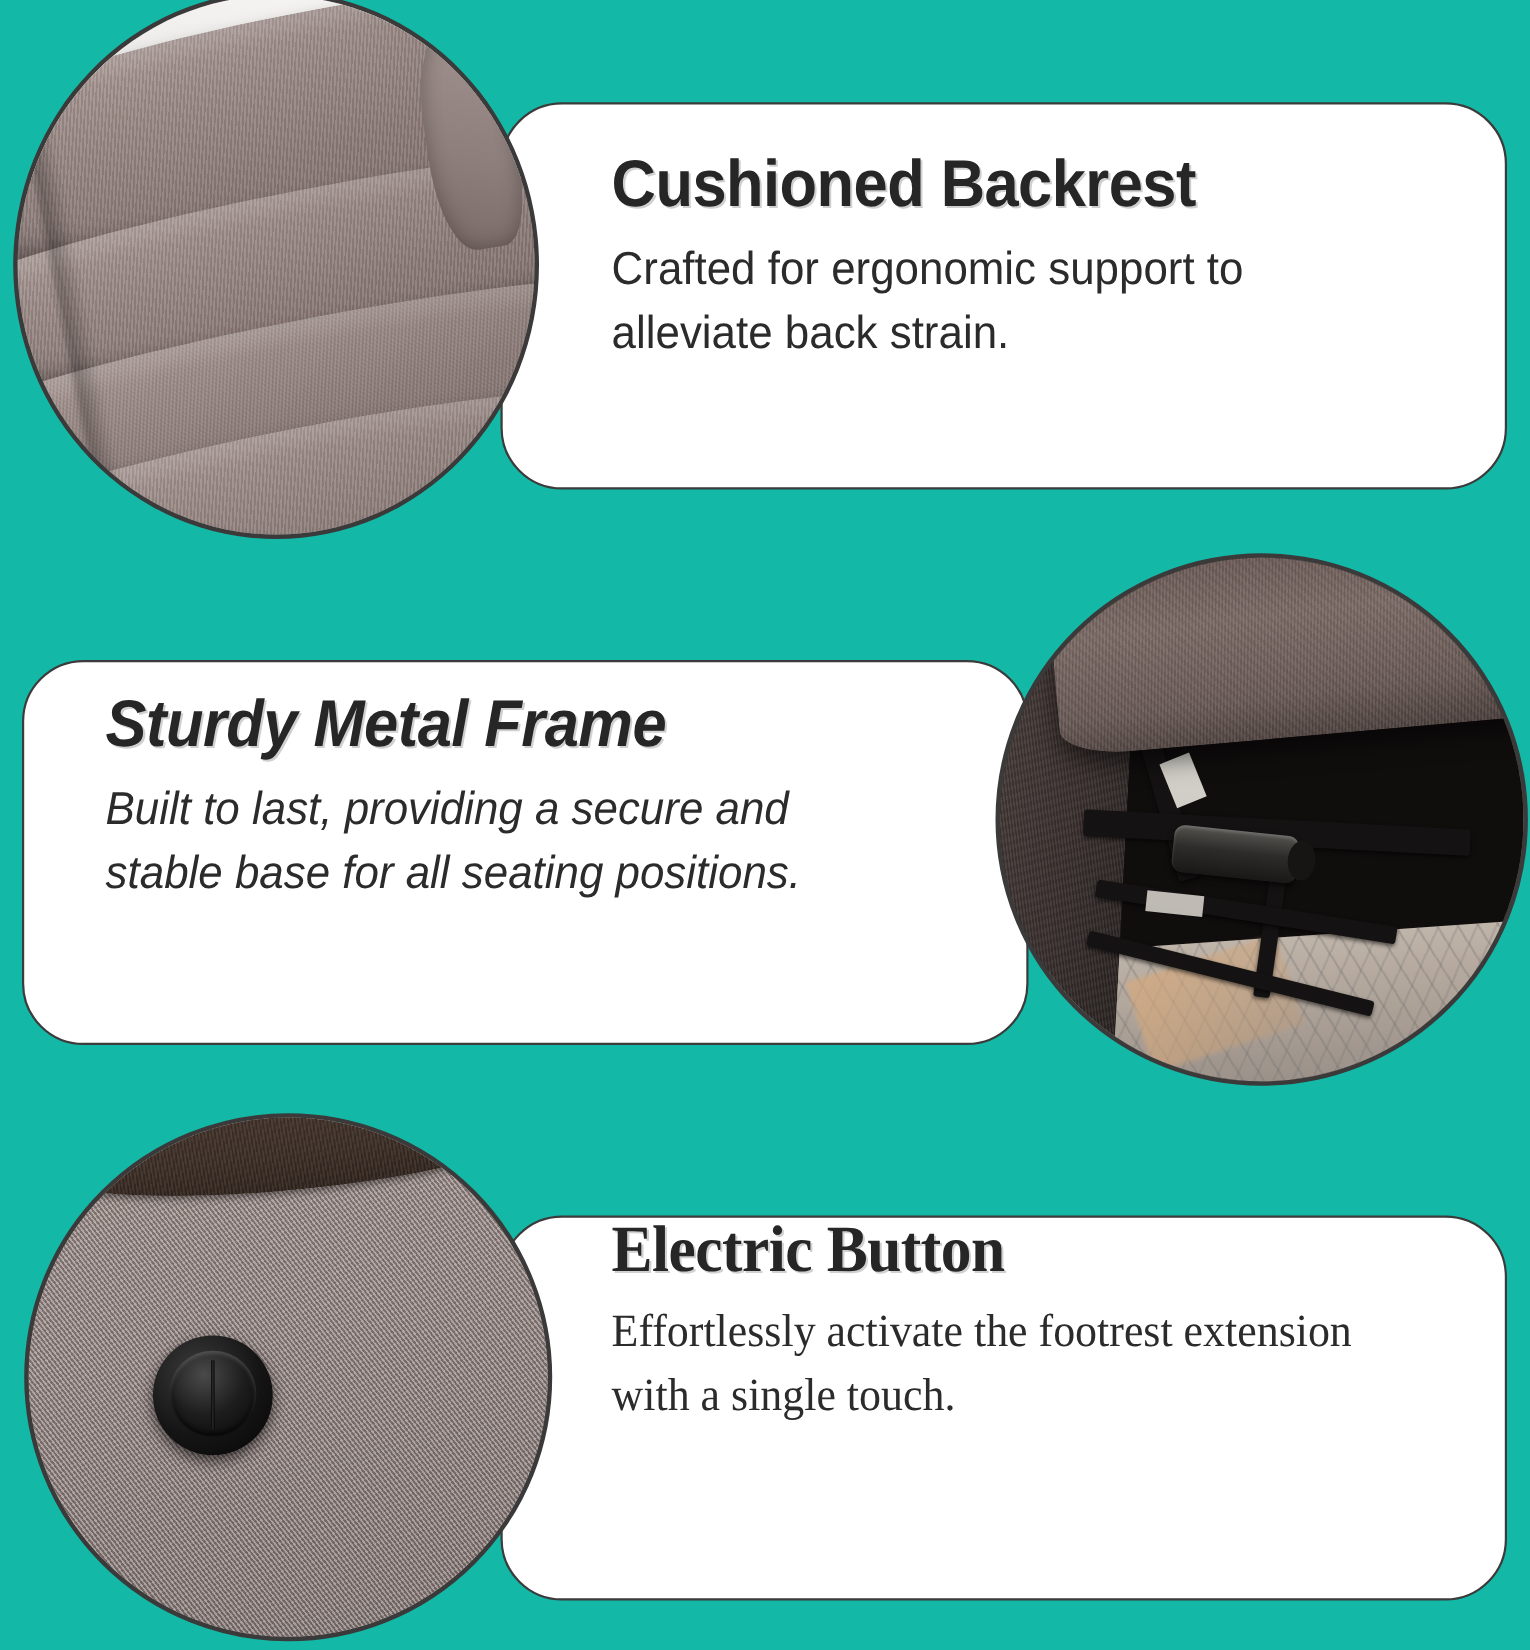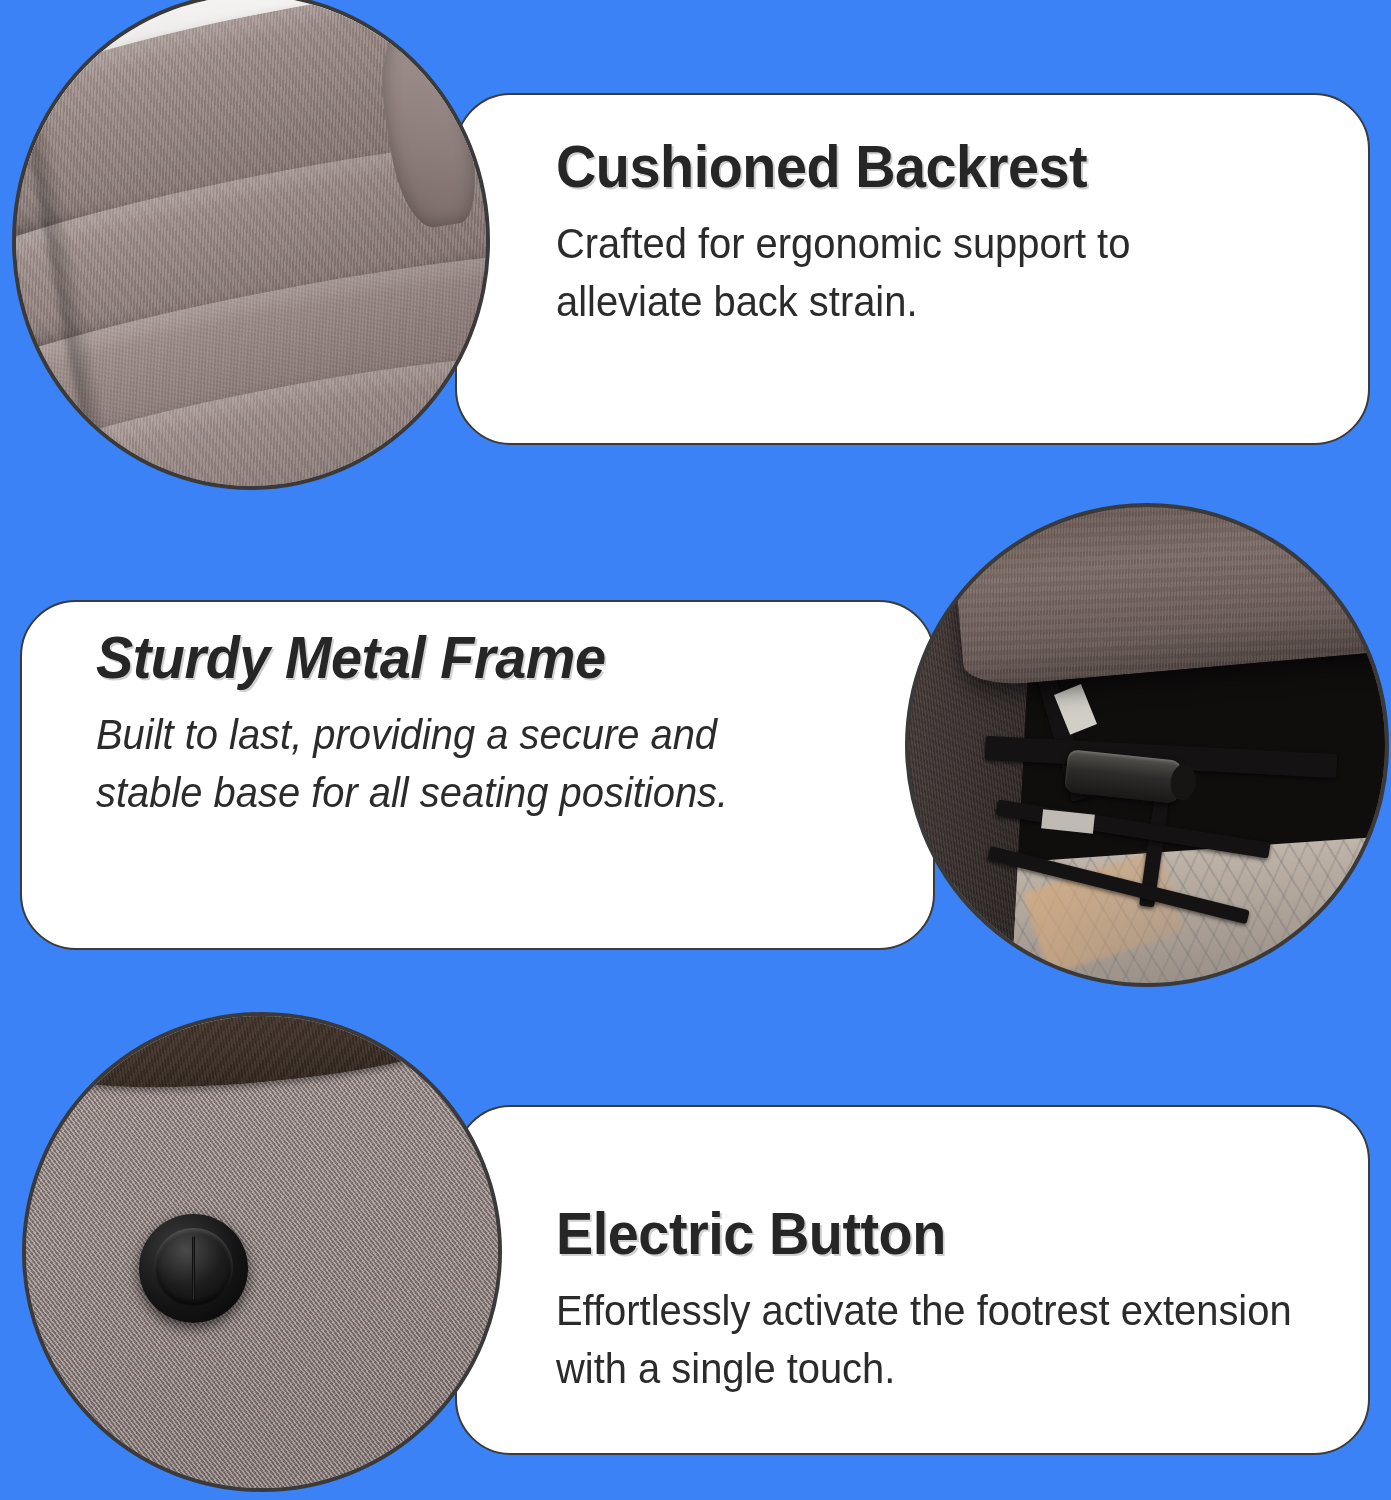--- a/index.html
+++ b/index.html
@@ -4,21 +4,21 @@
 <style>
   html,body{margin:0;padding:0;background:#ffffff;}
   body{
     font-family:"Liberation Sans", sans-serif;
     -webkit-font-smoothing:antialiased;
   }
   .page{
     position:relative;
     width:1391px;
     height:1500px;
-    background:#3b82f6;
+    background:#14b8a6;
     overflow:hidden;
   }
 
   
   .feature{position:absolute;}
 
   
   .card{
     position:absolute;
     box-sizing:border-box;
@@ -238,21 +238,21 @@
         <div class="tag"></div>
         <div class="tag2"></div>
         <div class="seatpad"></div>
       </div>
     </div>
   </div>
 
   <div class="feature">
 
     <div class="card" style="left:455px;top:1105px;width:915px;height:350px;"></div>
-    <div class="card-inner" style="left:556px;top:1204px;width:790px;">
+    <div class="card-inner" style="left:556px;top:1105px;width:790px;font-family:Liberation Serif, serif;">
       <h2 class="headline" style="font-size:60px;">Electric Button</h2>
       <p class="body-text" style="font-size:42px;width:780px;">Effortlessly activate the footrest extension with a single touch.</p>
     </div>
 
     <div class="circle c3" style="left:22px;top:1012px;width:480px;height:480px;">
       <div class="scene">
         <div class="fabric"></div>
         <div class="band"></div>
         <div class="btn-base">
           <div class="btn-top">

